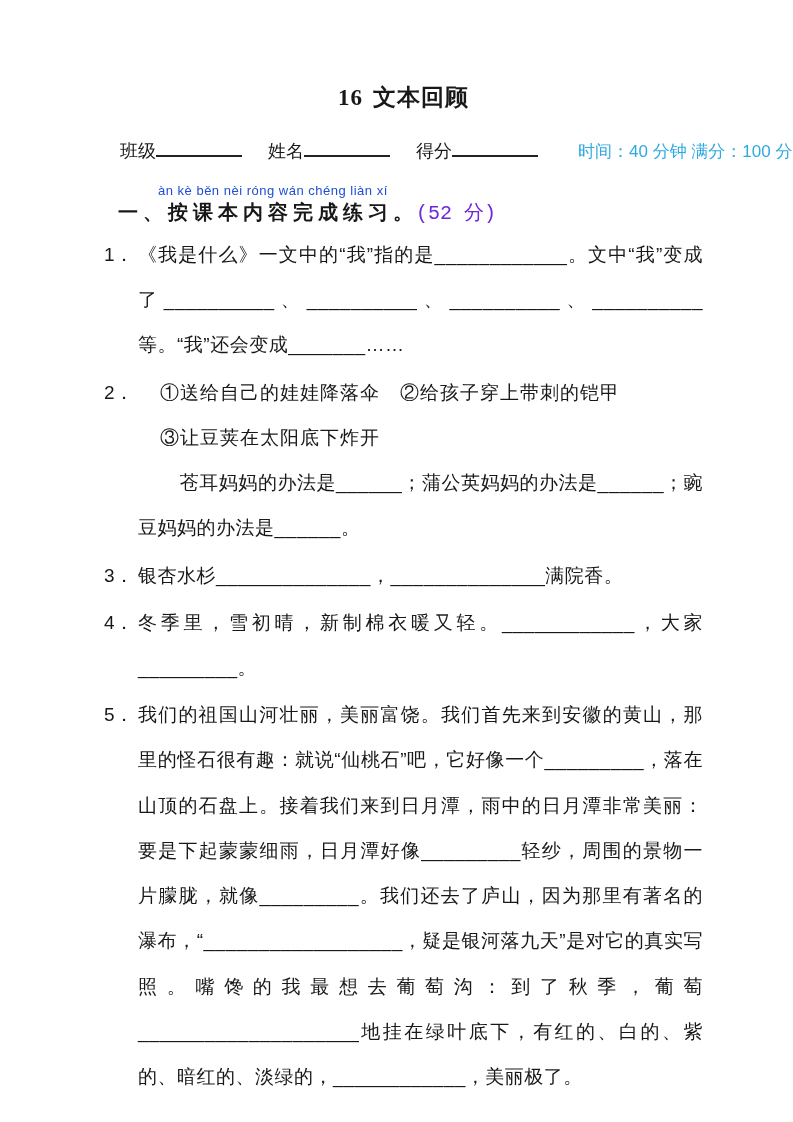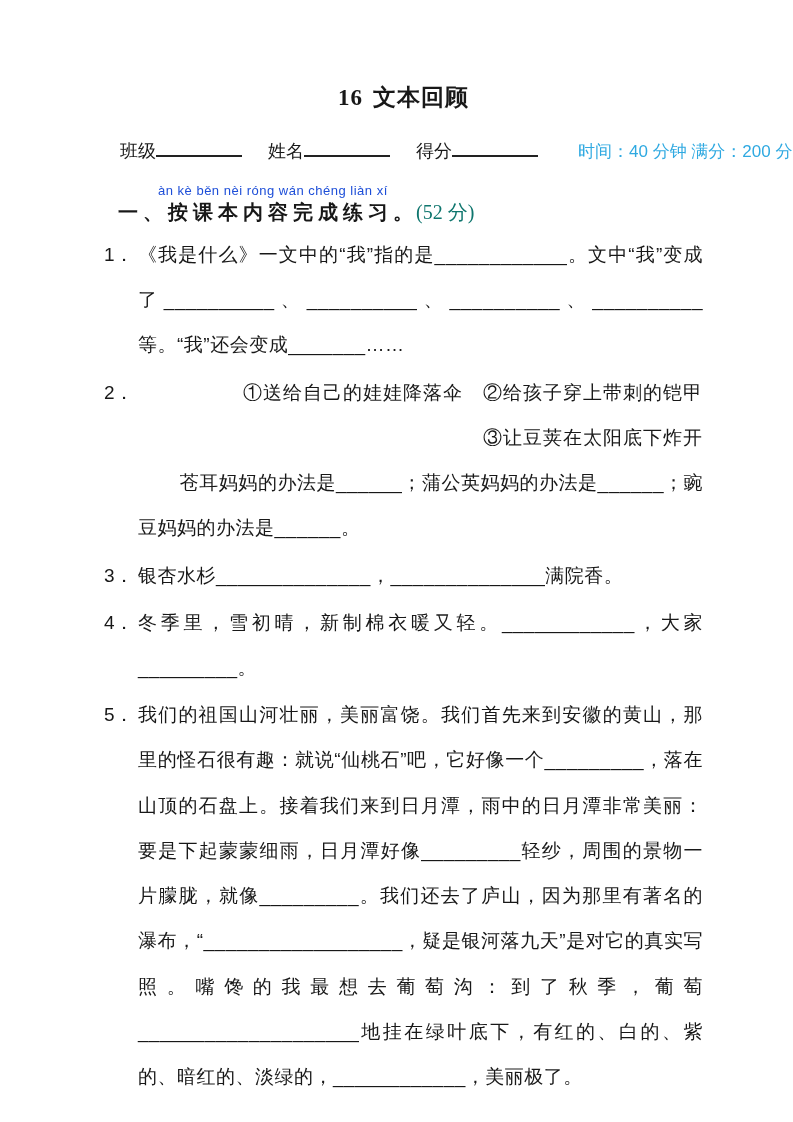--- a/index.html
+++ b/index.html
@@ -51,22 +51,22 @@
   .pinyin {
     font-size: 13px;
     letter-spacing: 0.5px;
     margin-left: 40px;
     color: #1d4ed8;
   }
   .heading-line { font-size: 20px; margin-top: 1px; }
   .heading-bold { font-weight: bold; letter-spacing: 5px; text-align: right; }
   .heading-points {
     font-weight: normal;
-    font-family: Liberation Serif, serif;
-    color: #0f766e;
+    font-family: Liberation Mono, monospace;
+    color: #6d28d9;
     margin-left: -2px;
   }
   
   .question {
     display: flex;
     align-items: flex-start;
     font-size: 19px;
     margin-top: 2px;
   }
   .qnum {
@@ -76,21 +76,21 @@
   }
   .qbody {
     flex: 1;
     line-height: 2.38;
     text-align: justify;
     letter-spacing: 0.5px;
   }
   .qbody .stem { text-align: left; }
   .option {
     font-family: "DejaVu Serif", "Liberation Serif", serif;
-    text-align: right;
+    text-align: left;
     margin-left: 22px;
     letter-spacing: 1px;
   }
   .answer-para { text-indent: 2.2em; }
 </style>
 </head>
 <body>
 
 <div class="paper">
 
@@ -101,21 +101,21 @@
   <div class="header-row">
     <span class="fill-field">
       <span>班级</span><span class="blank-line"></span>
     </span>
     <span class="fill-field">
       <span>姓名</span><span class="blank-line"></span>
     </span>
     <span class="fill-field">
       <span>得分</span><span class="blank-line"></span>
     </span>
-    <span class="time-info">时间：40 分钟 满分：200 分</span>
+    <span class="time-info">时间：40 分钟 满分：100 分</span>
   </div>
 
   <div class="section-head">
     <div class="pinyin">àn  kè  běn  nèi  róng  wán  chéng  liàn   xí</div>
     <div class="heading-line">
       <span class="heading-bold">一、按课本内容完成练习。</span><span class="heading-points">(52 分)</span>
     </div>
   </div>
 
   <div class="question">

